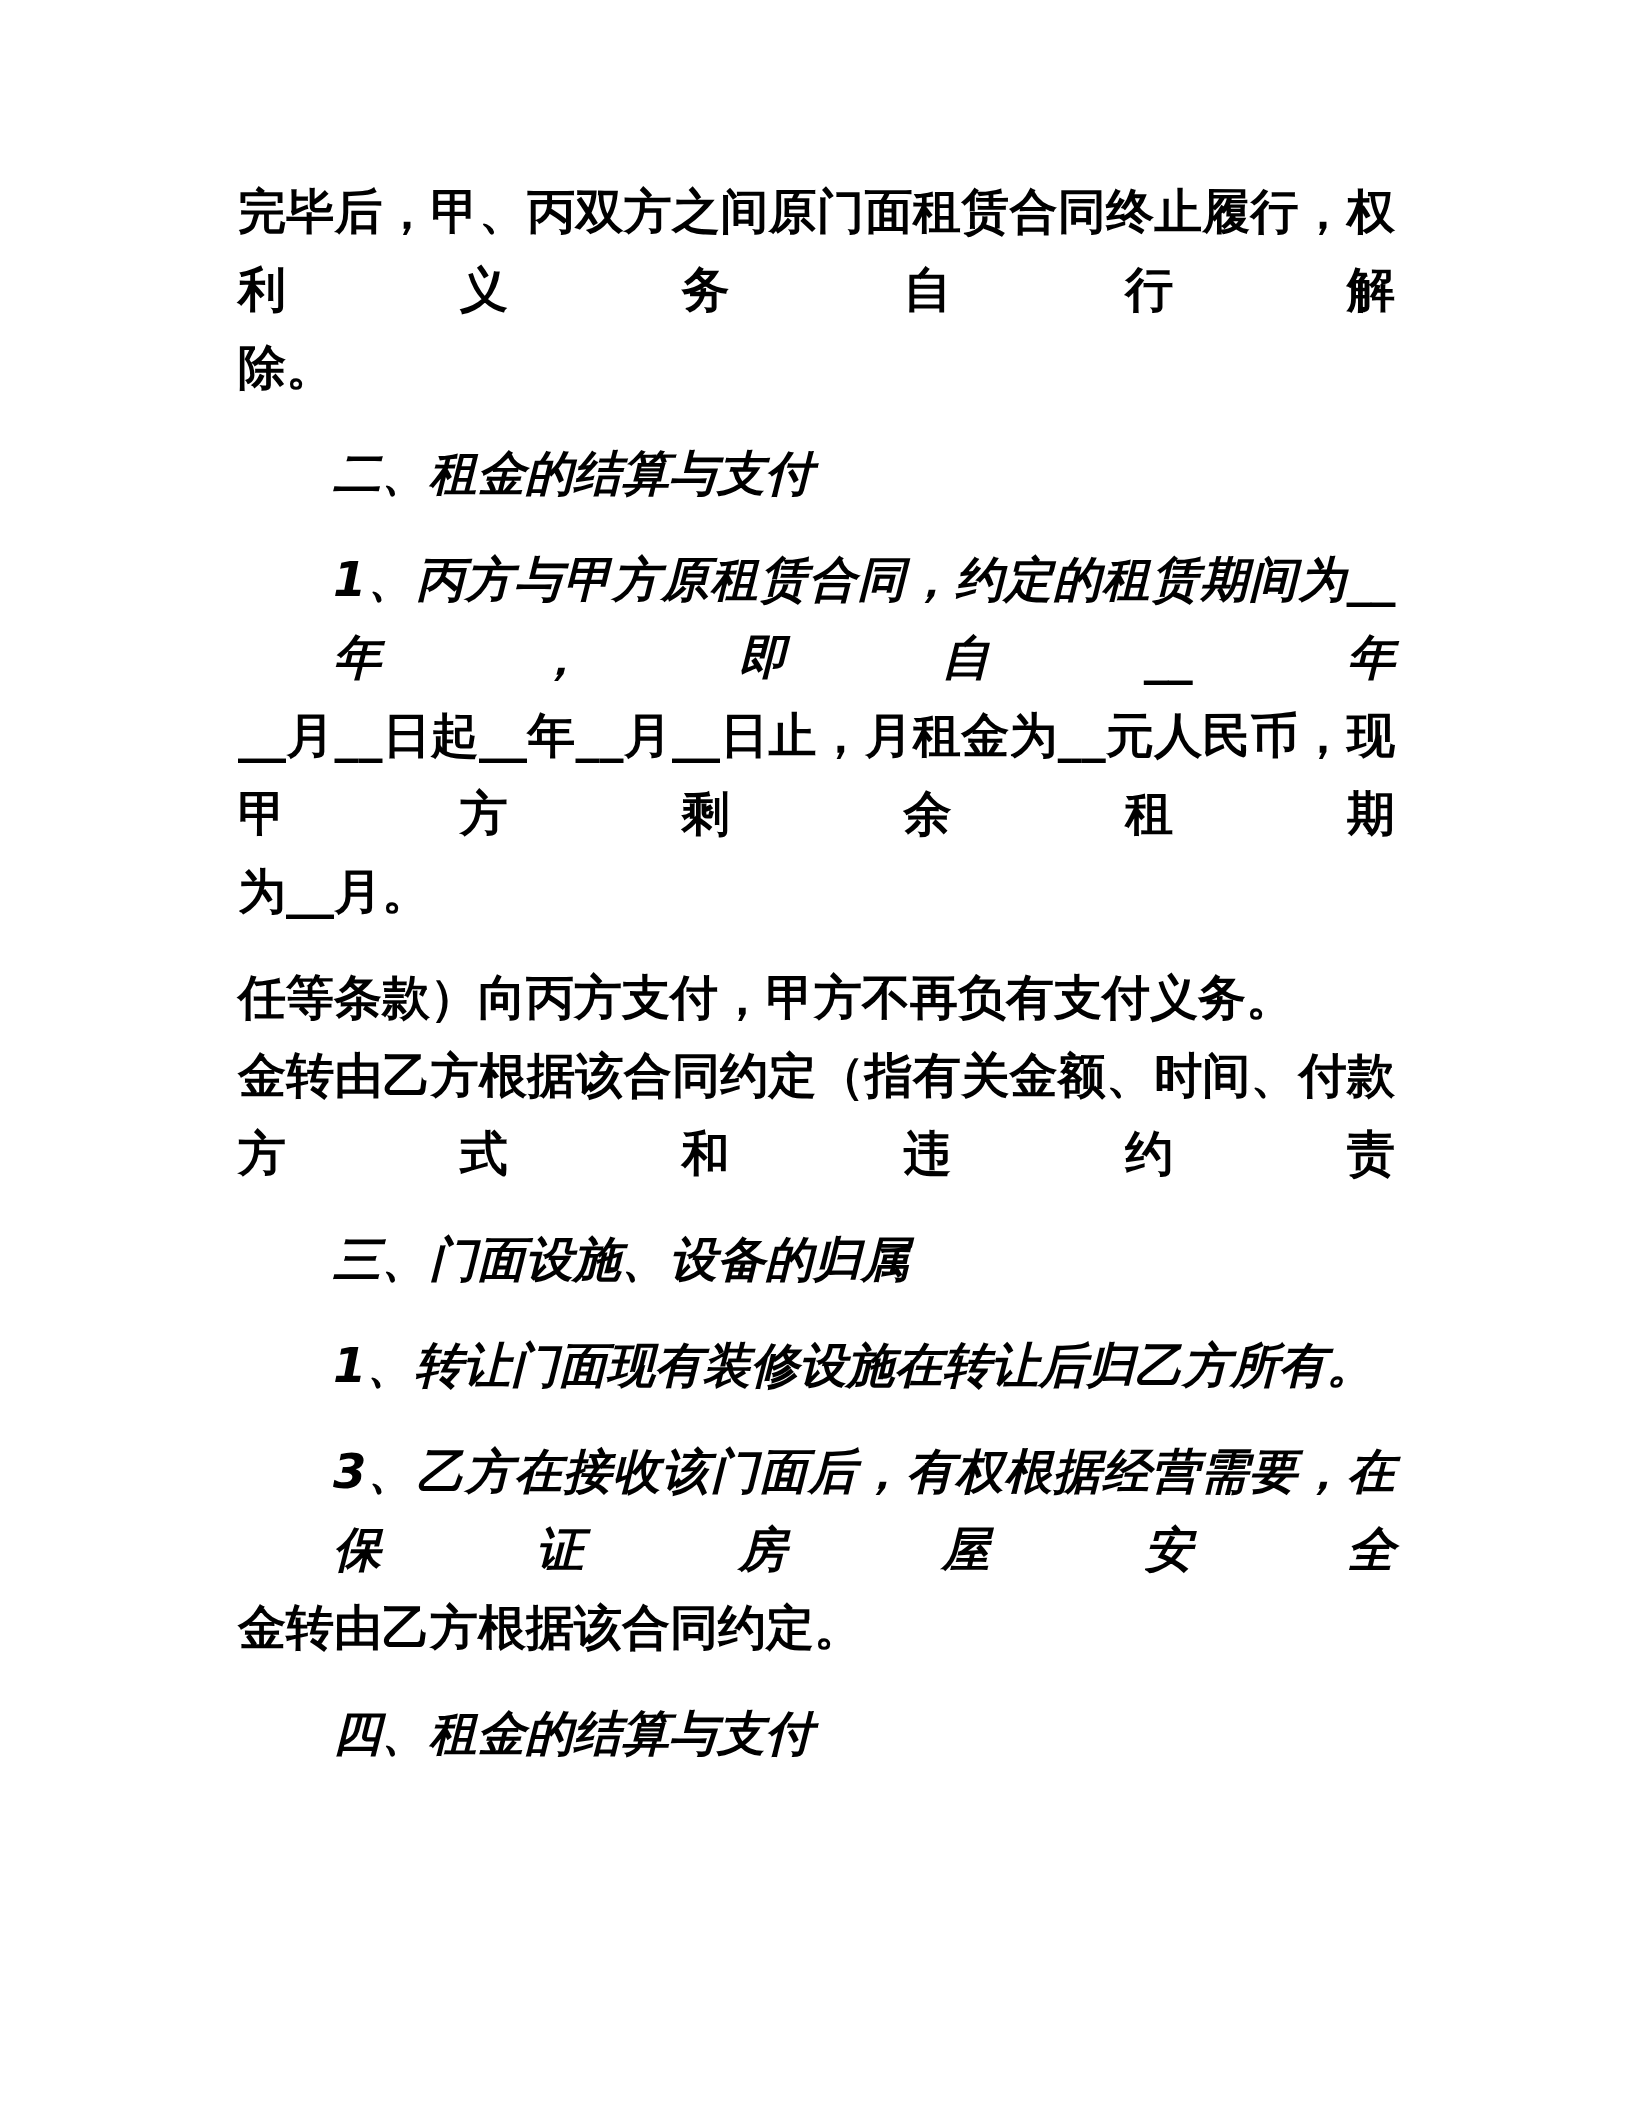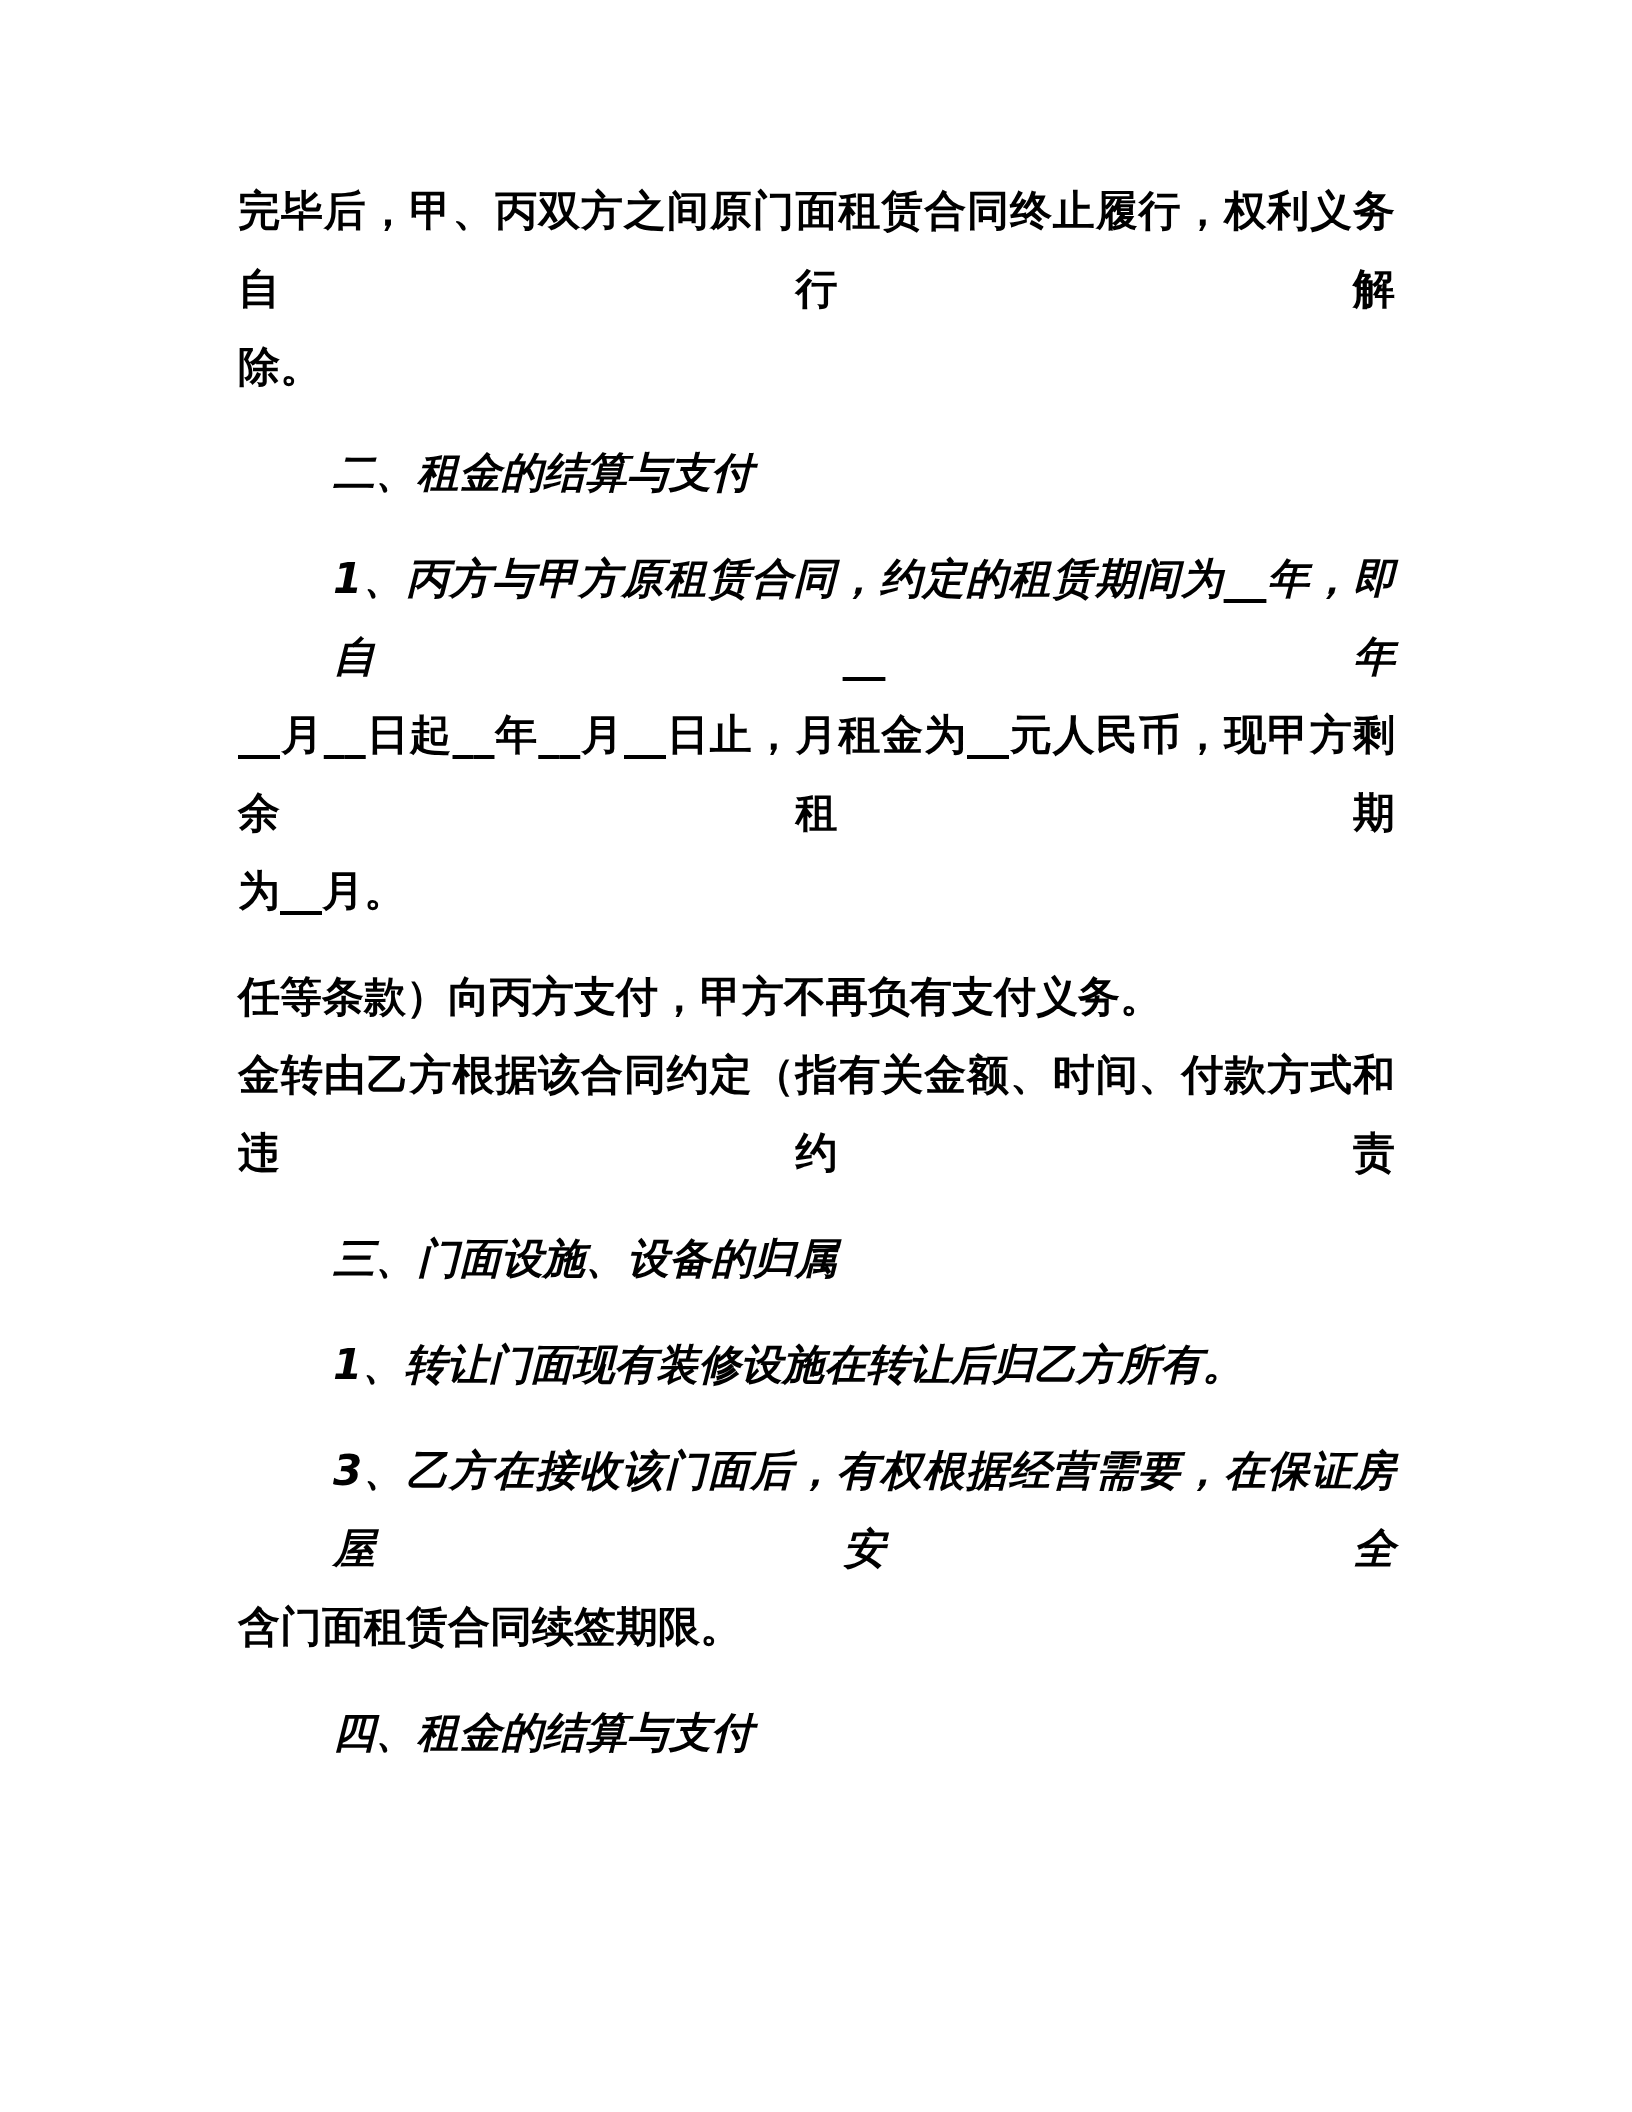--- a/index.html
+++ b/index.html
@@ -10,21 +10,21 @@
   .page {
     position: relative;
     width: 1632px;
     height: 2112px;
     background: #ffffff;
     overflow: hidden;
     box-sizing: border-box;
     padding: 172px 237px 9px 238px;
     font-family: "DejaVu Sans", sans-serif;
     font-weight: bold;
-    font-size: 42px;
+    font-size: 48px;
     color: #000000;
   }
   .para {
     margin: 0 0 28px 0;
   }
   .line {
     line-height: 78px;
     text-align: left;
     white-space: nowrap;
   }
@@ -68,20 +68,20 @@
     <div class="line indent">三、门面设施、设备的归属</div>
   </div>
 
   <div class="para">
     <div class="line indent">1、转让门面现有装修设施在转让后归乙方所有。</div>
   </div>
 
 
   <div class="para">
     <div class="line indent fill">3、乙方在接收该门面后，有权根据经营需要，在保证房屋安全</div>
-    <div class="line">含门面租赁合同续签期限。</div>
+    <div class="line">金转由乙方根据该合同约定。</div>
   </div>
 
   <div class="para">
     <div class="line indent">四、租金的结算与支付</div>
   </div>
 
 </div>
 
 </body></html>

